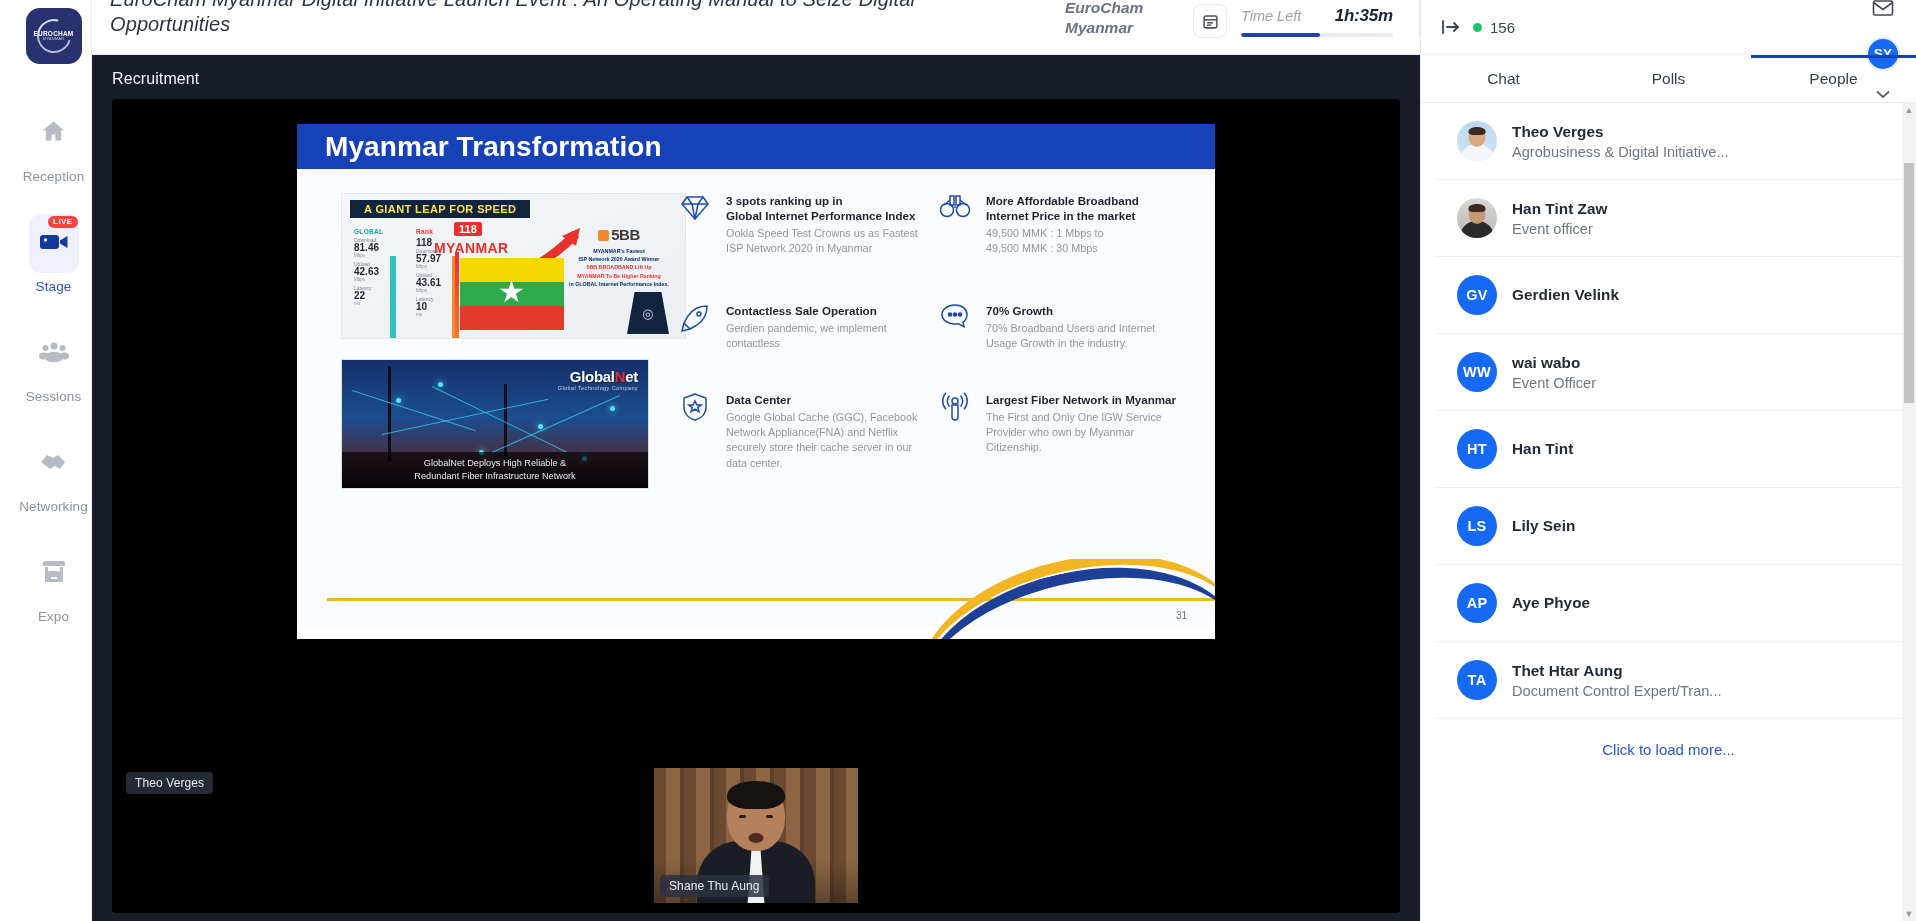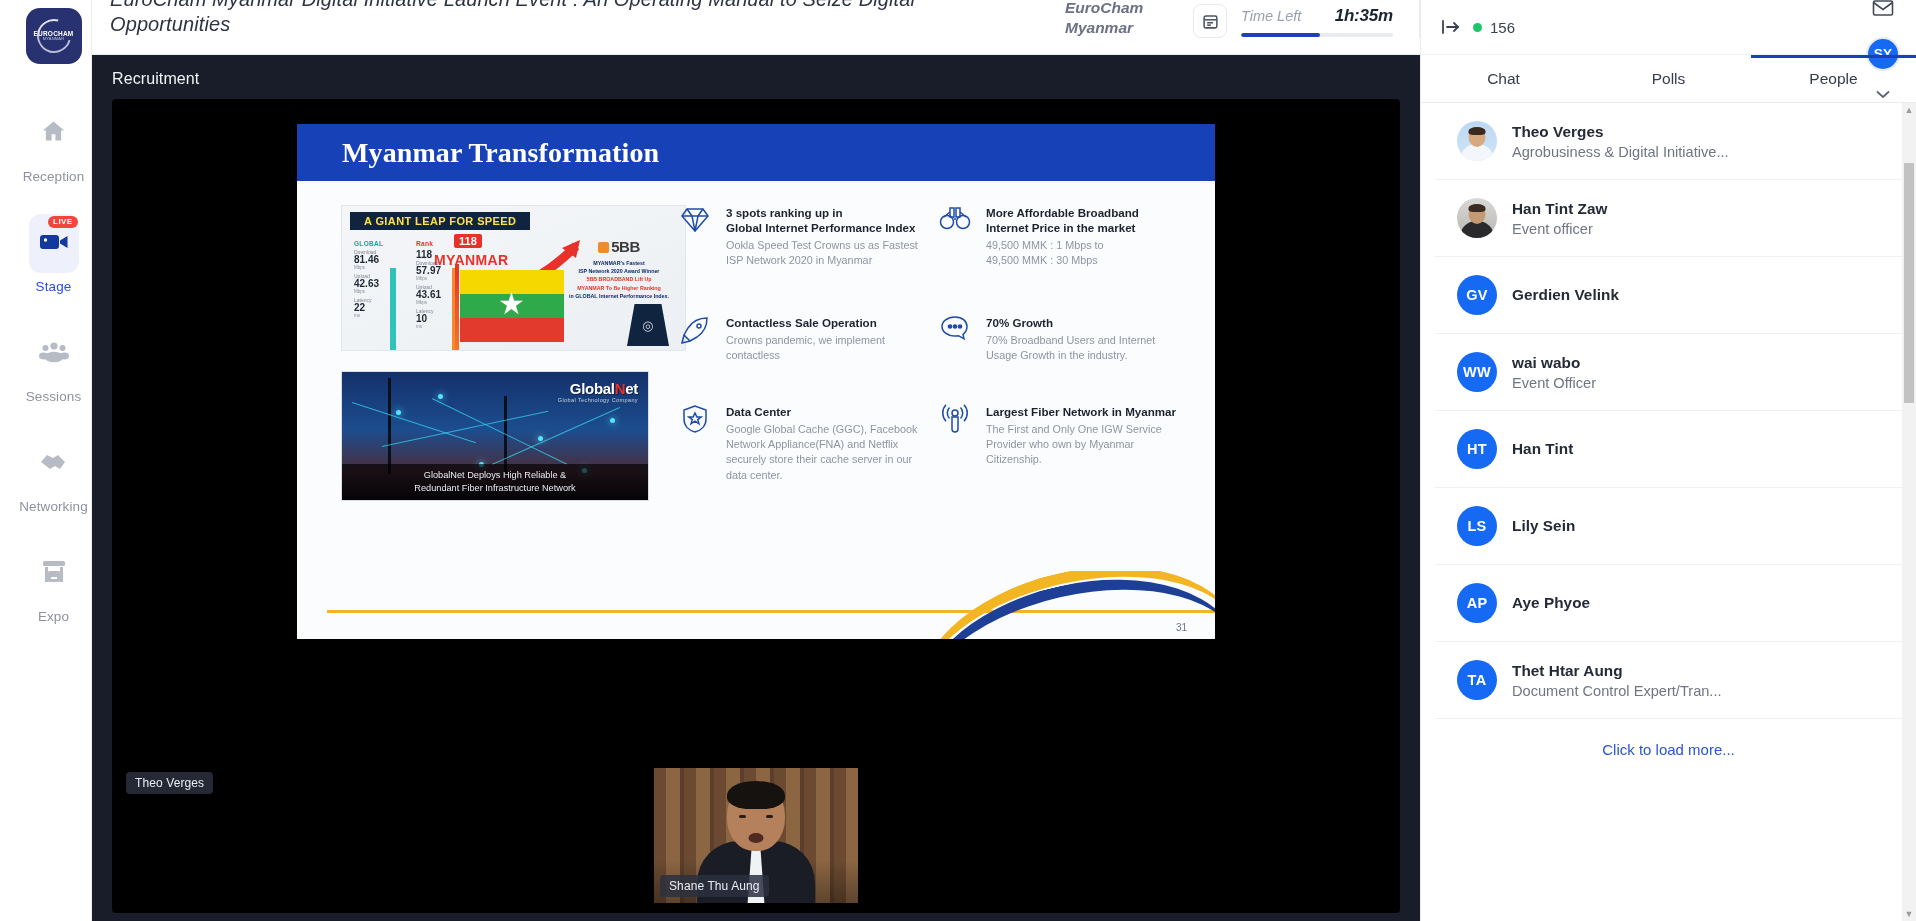--- a/index.html
+++ b/index.html
@@ -92,21 +92,21 @@
     position: absolute; left: 20px; right: 20px; top: 44px; bottom: 8px;
     background: #000000; border-radius: 4px; overflow: hidden;
   }
 
   
   .slide {
     position: absolute; left: 50%; transform: translateX(-50%); top: 25px;
     width: 918px; height: 515px; background: #ffffff; overflow: hidden;
   }
   .slide-head {
-    height: 57px; background: #1741b6; display: flex; align-items: center; padding-left: 45px; font-family: Liberation Serif, serif;
+    height: 45px; background: #1741b6; display: flex; align-items: center; padding-left: 28px;
   }
   .slide-head h1 { color: #fff; font-size: 28px; font-weight: bold; letter-spacing: .1px; }
   .slide-body { position: relative; height: 458px; background: #fbfcfe; }
 
   .infog {
     position: absolute; left: 44px; top: 24px; width: 345px; height: 146px;
     background: linear-gradient(160deg,#f4f6f8 0%,#eceff3 100%);
     border: 1px solid #e3e6ea; overflow: hidden;
   }
   .infog-band { background:#10233f; color:#ffe14a; font-size:11px; font-weight:bold;
@@ -511,21 +511,21 @@
                 <div class="fact">
                   <span class="ic">
                     <svg width="30" height="30" viewBox="0 0 30 30" fill="none" stroke="#1f4ba8" stroke-width="1.5">
                       <path d="M27 3c-9 0-15 4-19 10l-4 7 6 6 7-4C23 18 27 12 27 3z"></path>
                       <circle cx="19" cy="11" r="2"></circle>
                         <path d="M4 20l-2 8 8-2"></path>
                     </svg>
                   </span>
                   <div>
                     <h4>Contactless Sale Operation</h4>
-                    <p>Crowns pandemic, we implement contactless</p>
+                    <p>Gerdien pandemic, we implement contactless</p>
                   </div>
                 </div>
                 <div class="fact">
                   <span class="ic">
                     <svg width="30" height="26" viewBox="0 0 30 26" fill="none" stroke="#1f4ba8" stroke-width="1.5">
                       <path d="M15 2C7.3 2 2 6.4 2 11.5c0 5 5.3 9.5 13 9.5 1.2 0 2.3-.1 3.4-.3l5.6 3-1-4.4c2.5-1.9 4-4.6 4-7.8C27 6.4 22.7 2 15 2z"></path>
                       <circle cx="10" cy="11.5" r="1.6" fill="#1f4ba8"></circle>
                         <circle cx="15" cy="11.5" r="1.6" fill="#1f4ba8"></circle>
                         <circle cx="20" cy="11.5" r="1.6" fill="#1f4ba8"></circle>
                     </svg>

